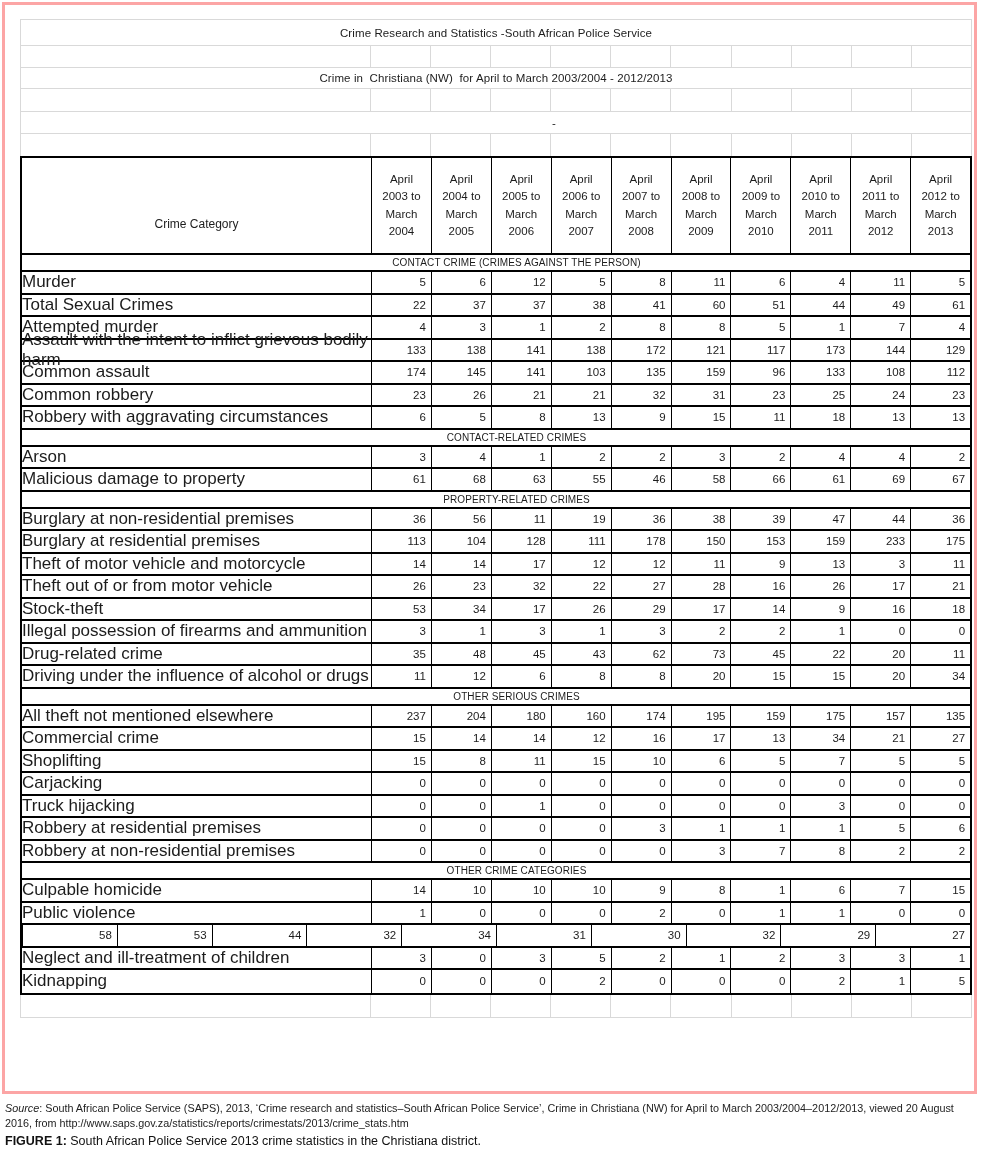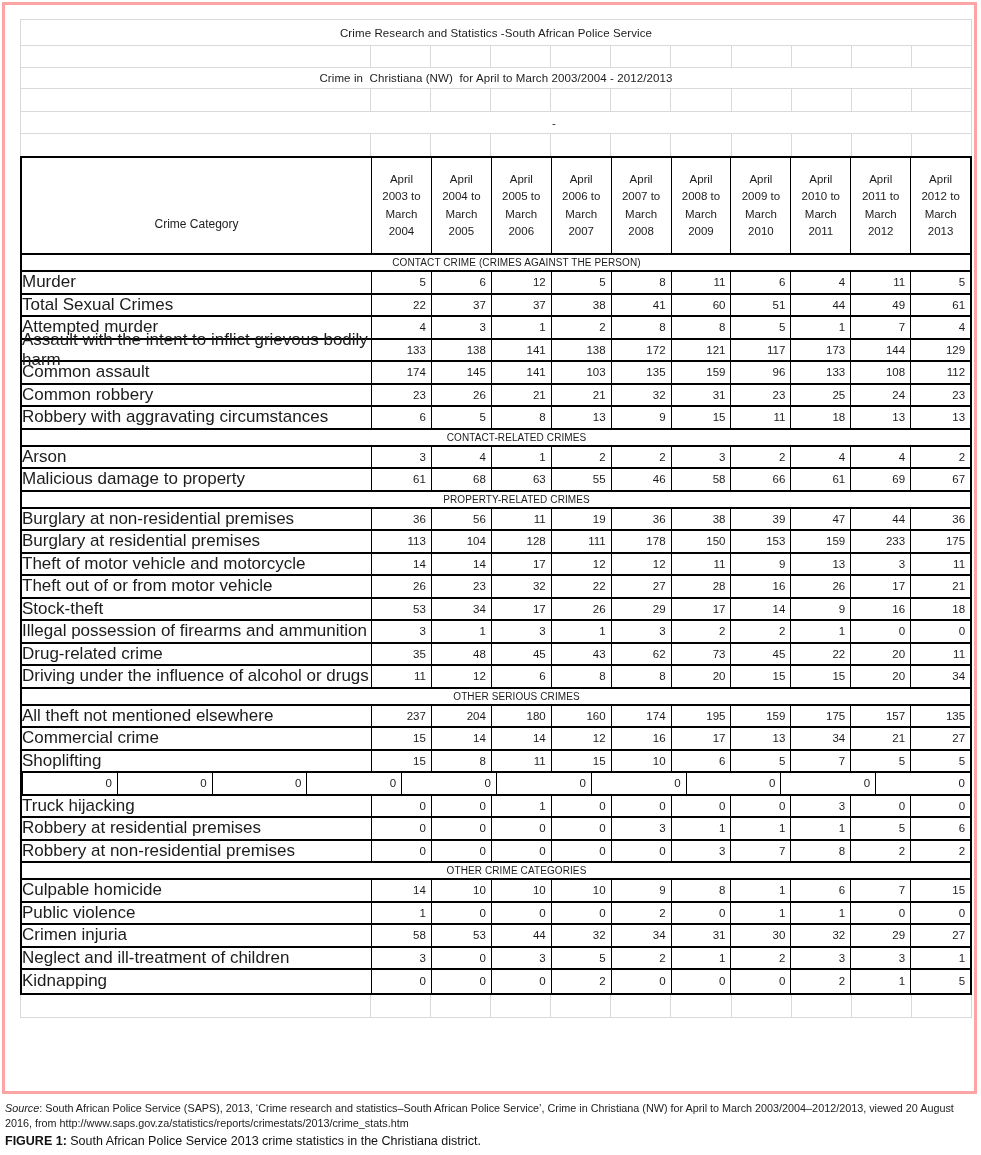--- a/index.html
+++ b/index.html
@@ -446,20 +446,21 @@
               <div class="val-cell">11</div>
               <div class="val-cell">15</div>
               <div class="val-cell">10</div>
               <div class="val-cell">6</div>
               <div class="val-cell">5</div>
               <div class="val-cell">7</div>
               <div class="val-cell">5</div>
               <div class="val-cell">5</div>
             </div>
             <div class="data-row">
+              <div class="cat-cell">Carjacking</div>
               <div class="val-cell">0</div>
               <div class="val-cell">0</div>
               <div class="val-cell">0</div>
               <div class="val-cell">0</div>
               <div class="val-cell">0</div>
               <div class="val-cell">0</div>
               <div class="val-cell">0</div>
               <div class="val-cell">0</div>
               <div class="val-cell">0</div>
               <div class="val-cell">0</div>
@@ -524,21 +525,20 @@
               <div class="val-cell">0</div>
               <div class="val-cell">0</div>
               <div class="val-cell">2</div>
               <div class="val-cell">0</div>
               <div class="val-cell">1</div>
               <div class="val-cell">1</div>
               <div class="val-cell">0</div>
               <div class="val-cell">0</div>
             </div>
             <div class="data-row">
-              <div class="cat-cell">Crimen injuria</div>
               <div class="val-cell">58</div>
               <div class="val-cell">53</div>
               <div class="val-cell">44</div>
               <div class="val-cell">32</div>
               <div class="val-cell">34</div>
               <div class="val-cell">31</div>
               <div class="val-cell">30</div>
               <div class="val-cell">32</div>
               <div class="val-cell">29</div>
               <div class="val-cell">27</div>

